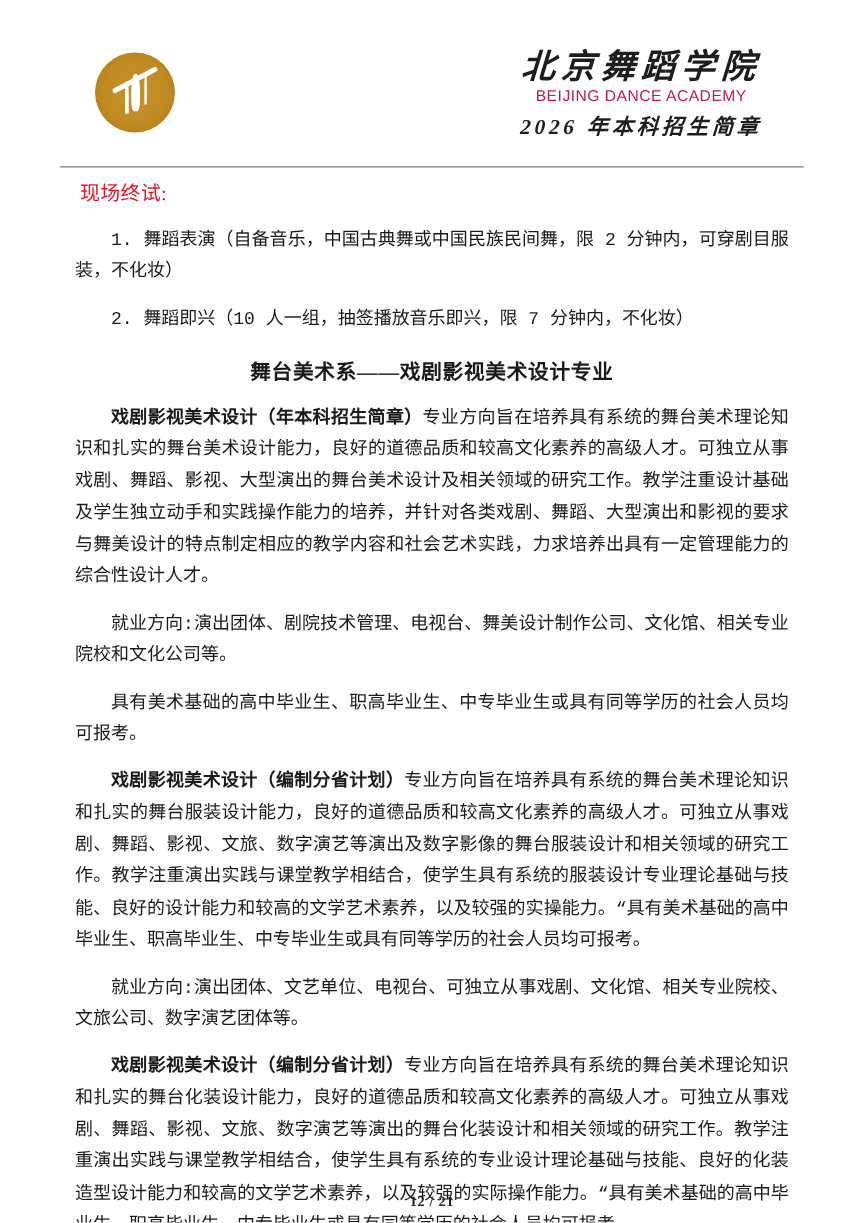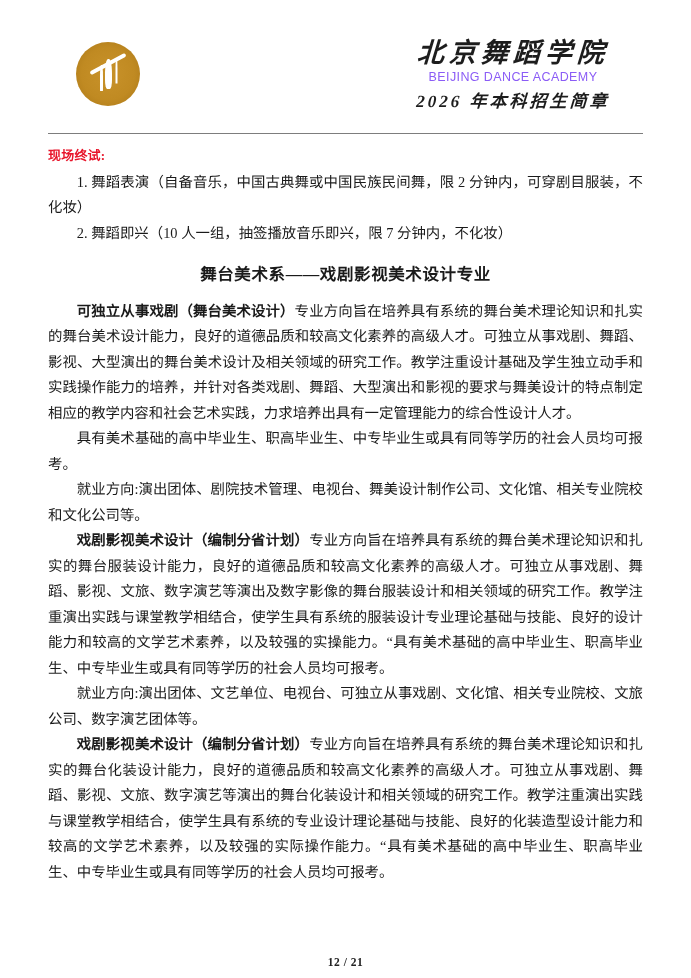--- a/index.html
+++ b/index.html
@@ -86,21 +86,21 @@
     letter-spacing: 5px;
     color: #1d1d1d;
     line-height: 1.15;
     font-style: italic;
     transform: skewX(-3deg);
   }
   .en-title {
     font-family: "Liberation Sans", sans-serif;
     font-size: 12.5px;
     letter-spacing: 0.4px;
-    color: #8b5cf6;
+    color: #be185d;
     margin-top: 1px;
   }
   .sub-title {
     font-family: "Liberation Serif", "DejaVu Serif", serif;
     font-size: 17px;
     font-weight: bold;
     letter-spacing: 3px;
     color: #1d1d1d;
     margin-top: 3px;
     font-style: italic;
@@ -118,29 +118,30 @@
     margin: 0 48px;
     padding-top: 9px;
     font-size: 14.4px;
     line-height: 25.5px;
     text-align: justify;
     text-justify: inter-ideograph;
   }
 
   .red-heading {
     color: #e8142a;
-    font-weight: bold;
-    font-size: 13px;
-    margin: 0 0 1px 0;
+    font-weight: normal;
+    font-size: 16px;
+    margin: 0 0 1px 16px;
     letter-spacing: 0.2px;
   }
 
   p.para {
-    margin: 0;
+    margin: 12px;
     text-indent: 2em;
+    font-family: Liberation Mono, monospace;
   }
 
   .section-title {
     text-align: center;
     font-weight: bold;
     font-size: 16.5px;
     letter-spacing: 0.6px;
     margin: 16px 0 11px 0;
   }
 
@@ -180,23 +181,23 @@
 
   <div class="content">
 
     <div class="red-heading">现场终试:</div>
     <p class="para">1. 舞蹈表演（自备音乐，中国古典舞或中国民族民间舞，限 2 分钟内，可穿剧目服装，不化妆）</p>
     <p class="para">2. 舞蹈即兴（10 人一组，抽签播放音乐即兴，限 7 分钟内，不化妆）</p>
 
     <div class="section-title">舞台美术系——戏剧影视美术设计专业</div>
 
 
-    <p class="para"><b>可独立从事戏剧（舞台美术设计）</b><span>专业方向旨在培养具有系统的舞台美术理论知识和扎实的舞台美术设计能力，良好的道德品质和较高文化素养的高级人才。可独立从事戏剧、舞蹈、影视、大型演出的舞台美术设计及相关领域的研究工作。教学注重设计基础及学生独立动手和实践操作能力的培养，并针对各类戏剧、舞蹈、大型演出和影视的要求与舞美设计的特点制定相应的教学内容和社会艺术实践，力求培养出具有一定管理能力的综合性设计人才。</span></p>
+    <p class="para"><b>戏剧影视美术设计（年本科招生简章）</b><span>专业方向旨在培养具有系统的舞台美术理论知识和扎实的舞台美术设计能力，良好的道德品质和较高文化素养的高级人才。可独立从事戏剧、舞蹈、影视、大型演出的舞台美术设计及相关领域的研究工作。教学注重设计基础及学生独立动手和实践操作能力的培养，并针对各类戏剧、舞蹈、大型演出和影视的要求与舞美设计的特点制定相应的教学内容和社会艺术实践，力求培养出具有一定管理能力的综合性设计人才。</span></p>
+    <p class="para">就业方向:演出团体、剧院技术管理、电视台、舞美设计制作公司、文化馆、相关专业院校和文化公司等。</p>
     <p class="para">具有美术基础的高中毕业生、职高毕业生、中专毕业生或具有同等学历的社会人员均可报考。</p>
-    <p class="para">就业方向:演出团体、剧院技术管理、电视台、舞美设计制作公司、文化馆、相关专业院校和文化公司等。</p>
 
     <p class="para"><b>戏剧影视美术设计（编制分省计划）</b><span>专业方向旨在培养具有系统的舞台美术理论知识和扎实的舞台服装设计能力，良好的道德品质和较高文化素养的高级人才。可独立从事戏剧、舞蹈、影视、文旅、数字演艺等演出及数字影像的舞台服装设计和相关领域的研究工作。教学注重演出实践与课堂教学相结合，使学生具有系统的服装设计专业理论基础与技能、良好的设计能力和较高的文学艺术素养，以及较强的实操能力。“具有美术基础的高中毕业生、职高毕业生、中专毕业生或具有同等学历的社会人员均可报考。</span></p>
     <p class="para">就业方向:演出团体、文艺单位、电视台、可独立从事戏剧、文化馆、相关专业院校、文旅公司、数字演艺团体等。</p>
 
     <p class="para"><b>戏剧影视美术设计（编制分省计划）</b><span>专业方向旨在培养具有系统的舞台美术理论知识和扎实的舞台化装设计能力，良好的道德品质和较高文化素养的高级人才。可独立从事戏剧、舞蹈、影视、文旅、数字演艺等演出的舞台化装设计和相关领域的研究工作。教学注重演出实践与课堂教学相结合，使学生具有系统的专业设计理论基础与技能、良好的化装造型设计能力和较高的文学艺术素养，以及较强的实际操作能力。“具有美术基础的高中毕业生、职高毕业生、中专毕业生或具有同等学历的社会人员均可报考。</span></p>
 
   </div>
 
   <div class="page-number">12 / 21</div>
 

